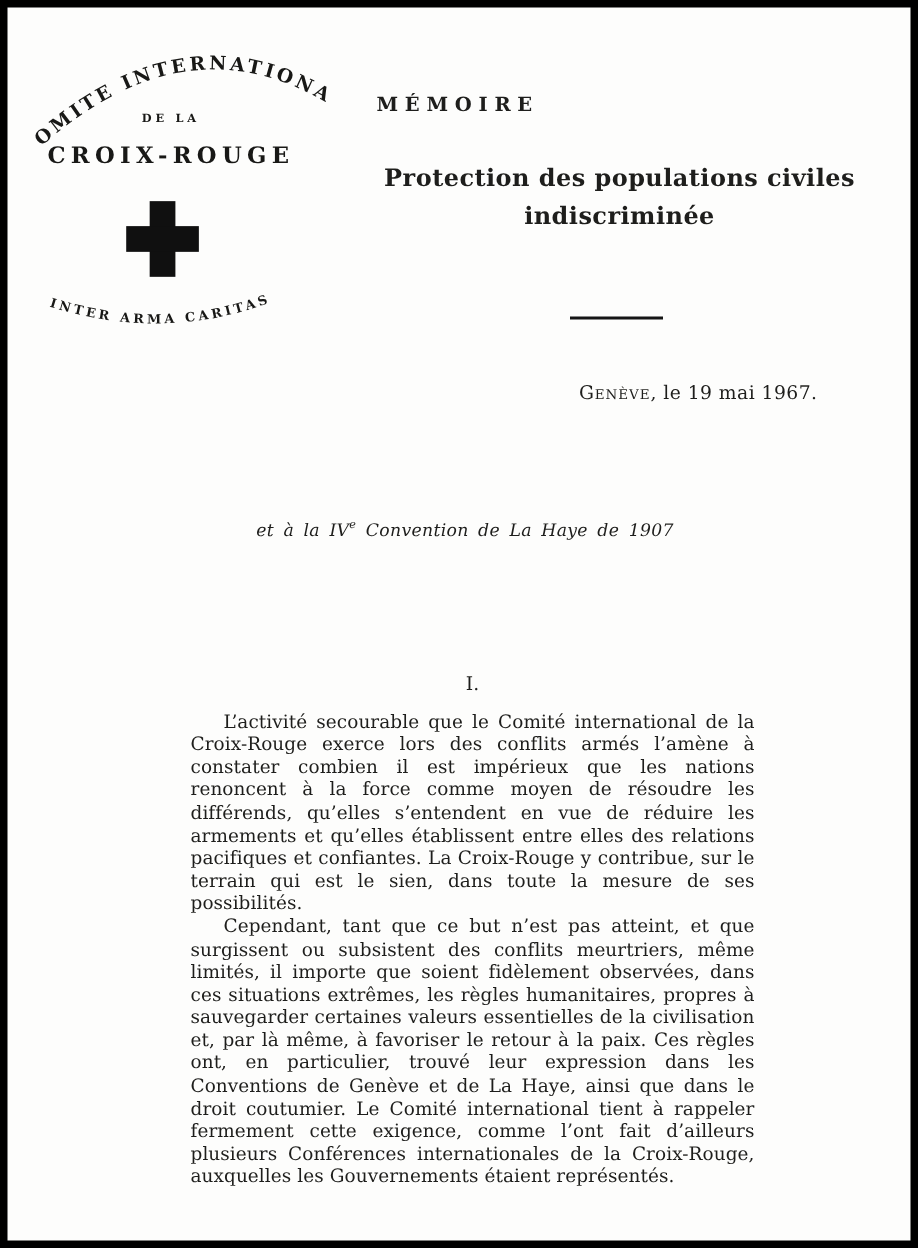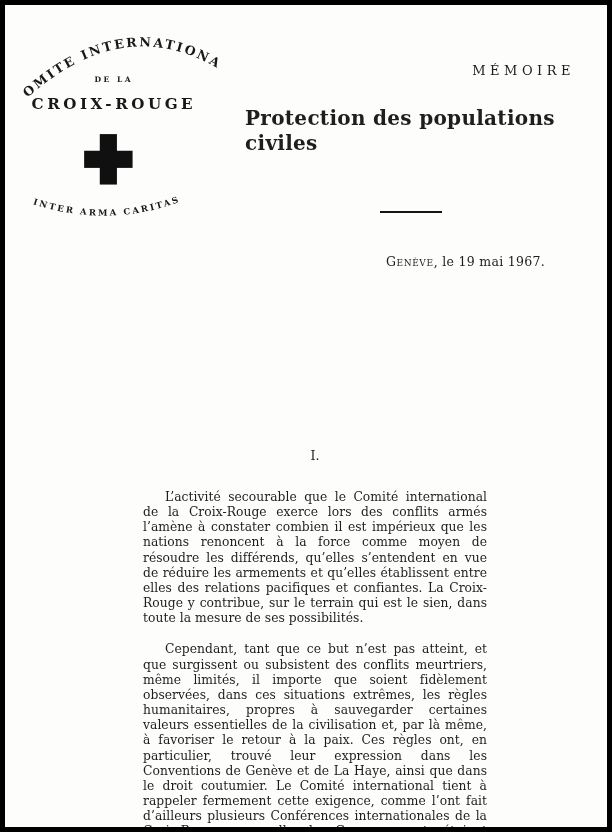--- a/index.html
+++ b/index.html
@@ -17,25 +17,25 @@
   .logo{position:absolute;left:10px;top:20px;width:218px;height:198px;}
   .logo text{fill:#181816;font-family:"DejaVu Serif","Liberation Serif",serif;}
   .arc-top-text{font-size:12.5px;font-weight:bold;letter-spacing:2.2px;}
   .de-la-text{font-size:7.5px;font-weight:bold;letter-spacing:2.5px;}
   .croix-rouge-text{font-size:15px;font-weight:bold;letter-spacing:3.5px;}
   .arc-bot-text{font-size:8.5px;font-weight:bold;letter-spacing:2.2px;}
   .cross-shape{fill:#101010;}
   
   .doc-type{
     position:absolute;left:246px;top:58px;width:324px;
-    text-align:right;font-size:13px;font-weight:normal;letter-spacing:4.5px;
+    text-align:left;font-size:13px;font-weight:bold;letter-spacing:4.5px;
   }
   .doc-title{
     position:absolute;left:240px;top:101px;width:336px;
-    text-align:left;font-size:20px;font-weight:bold;line-height:25px;
+    text-align:center;font-size:16px;font-weight:bold;line-height:25px;
     letter-spacing:0.3px;
   }
   .title-rule{
     position:absolute;left:375px;top:206px;width:62px;height:2px;
     background:#151515;
   }
   .dateline{
     position:absolute;left:300px;top:249px;width:240px;
     text-align:right;font-size:12.5px;letter-spacing:0.3px;
   }
@@ -50,21 +50,21 @@
   
   .section-numeral{
     position:absolute;left:65px;top:443px;width:490px;
     text-align:center;font-size:12.5px;
   }
   .body-text{
     position:absolute;left:122px;top:469px;width:376px;
     font-size:12.3px;line-height:15.15px;text-align:justify;
     letter-spacing:0.05px;
   }
-  .para{margin:16px;text-indent:22px;}
+  .para{margin:0;text-indent:22px;}
 </style>
 </head>
 <body>
 
 <div class="page">
 
   <svg class="logo" viewBox="0 0 216 196">
     <defs>
       <path id="arcTop" d="M 8 76 Q 107 -16 206 46" fill="none"></path>
       <path id="arcBot" d="M 16 177 Q 93 202 166 174" fill="none"></path>
@@ -80,29 +80,33 @@
     </g>
     <text class="arc-bot-text">
       <textPath href="#arcBot" startOffset="50%" text-anchor="middle">INTER ARMA CARITAS</textPath>
     </text>
   </svg>
 
   <div class="doc-type">MÉMOIRE</div>
 
   <div class="doc-title">
     <div>Protection des populations civiles</div>
+    <div>indiscriminée</div>
   </div>
 
   <div class="title-rule"></div>
 
   <div class="dateline">
     <span class="place-smallcaps">Genève</span><span>, le 19 mai 1967.</span>
   </div>
 
   <div class="address">
+    <div>
+      <span>et à la IV</span><sup>e</sup><span> Convention de La Haye de 1907</span>
+    </div>
   </div>
 
   <div class="section-numeral">I.</div>
 
   <div class="body-text">
     <p class="para">L’activité secourable que le Comité international de la Croix-Rouge exerce lors des conflits armés l’amène à constater combien il est impérieux que les nations renoncent à la force comme moyen de résoudre les différends, qu’elles s’entendent en vue de réduire les armements et qu’elles établissent entre elles des relations pacifiques et confiantes. La Croix-Rouge y contribue, sur le terrain qui est le sien, dans toute la mesure de ses possibilités.</p>
     <p class="para">Cependant, tant que ce but n’est pas atteint, et que surgissent ou subsistent des conflits meurtriers, même limités, il importe que soient fidèlement observées, dans ces situations extrêmes, les règles humanitaires, propres à sauvegarder certaines valeurs essentielles de la civilisation et, par là même, à favoriser le retour à la paix. Ces règles ont, en particulier, trouvé leur expression dans les Conventions de Genève et de La Haye, ainsi que dans le droit coutumier. Le Comité international tient à rappeler fermement cette exigence, comme l’ont fait d’ailleurs plusieurs Conférences internationales de la Croix-Rouge, auxquelles les Gouvernements étaient représentés.</p>
   </div>
 
 </div>

